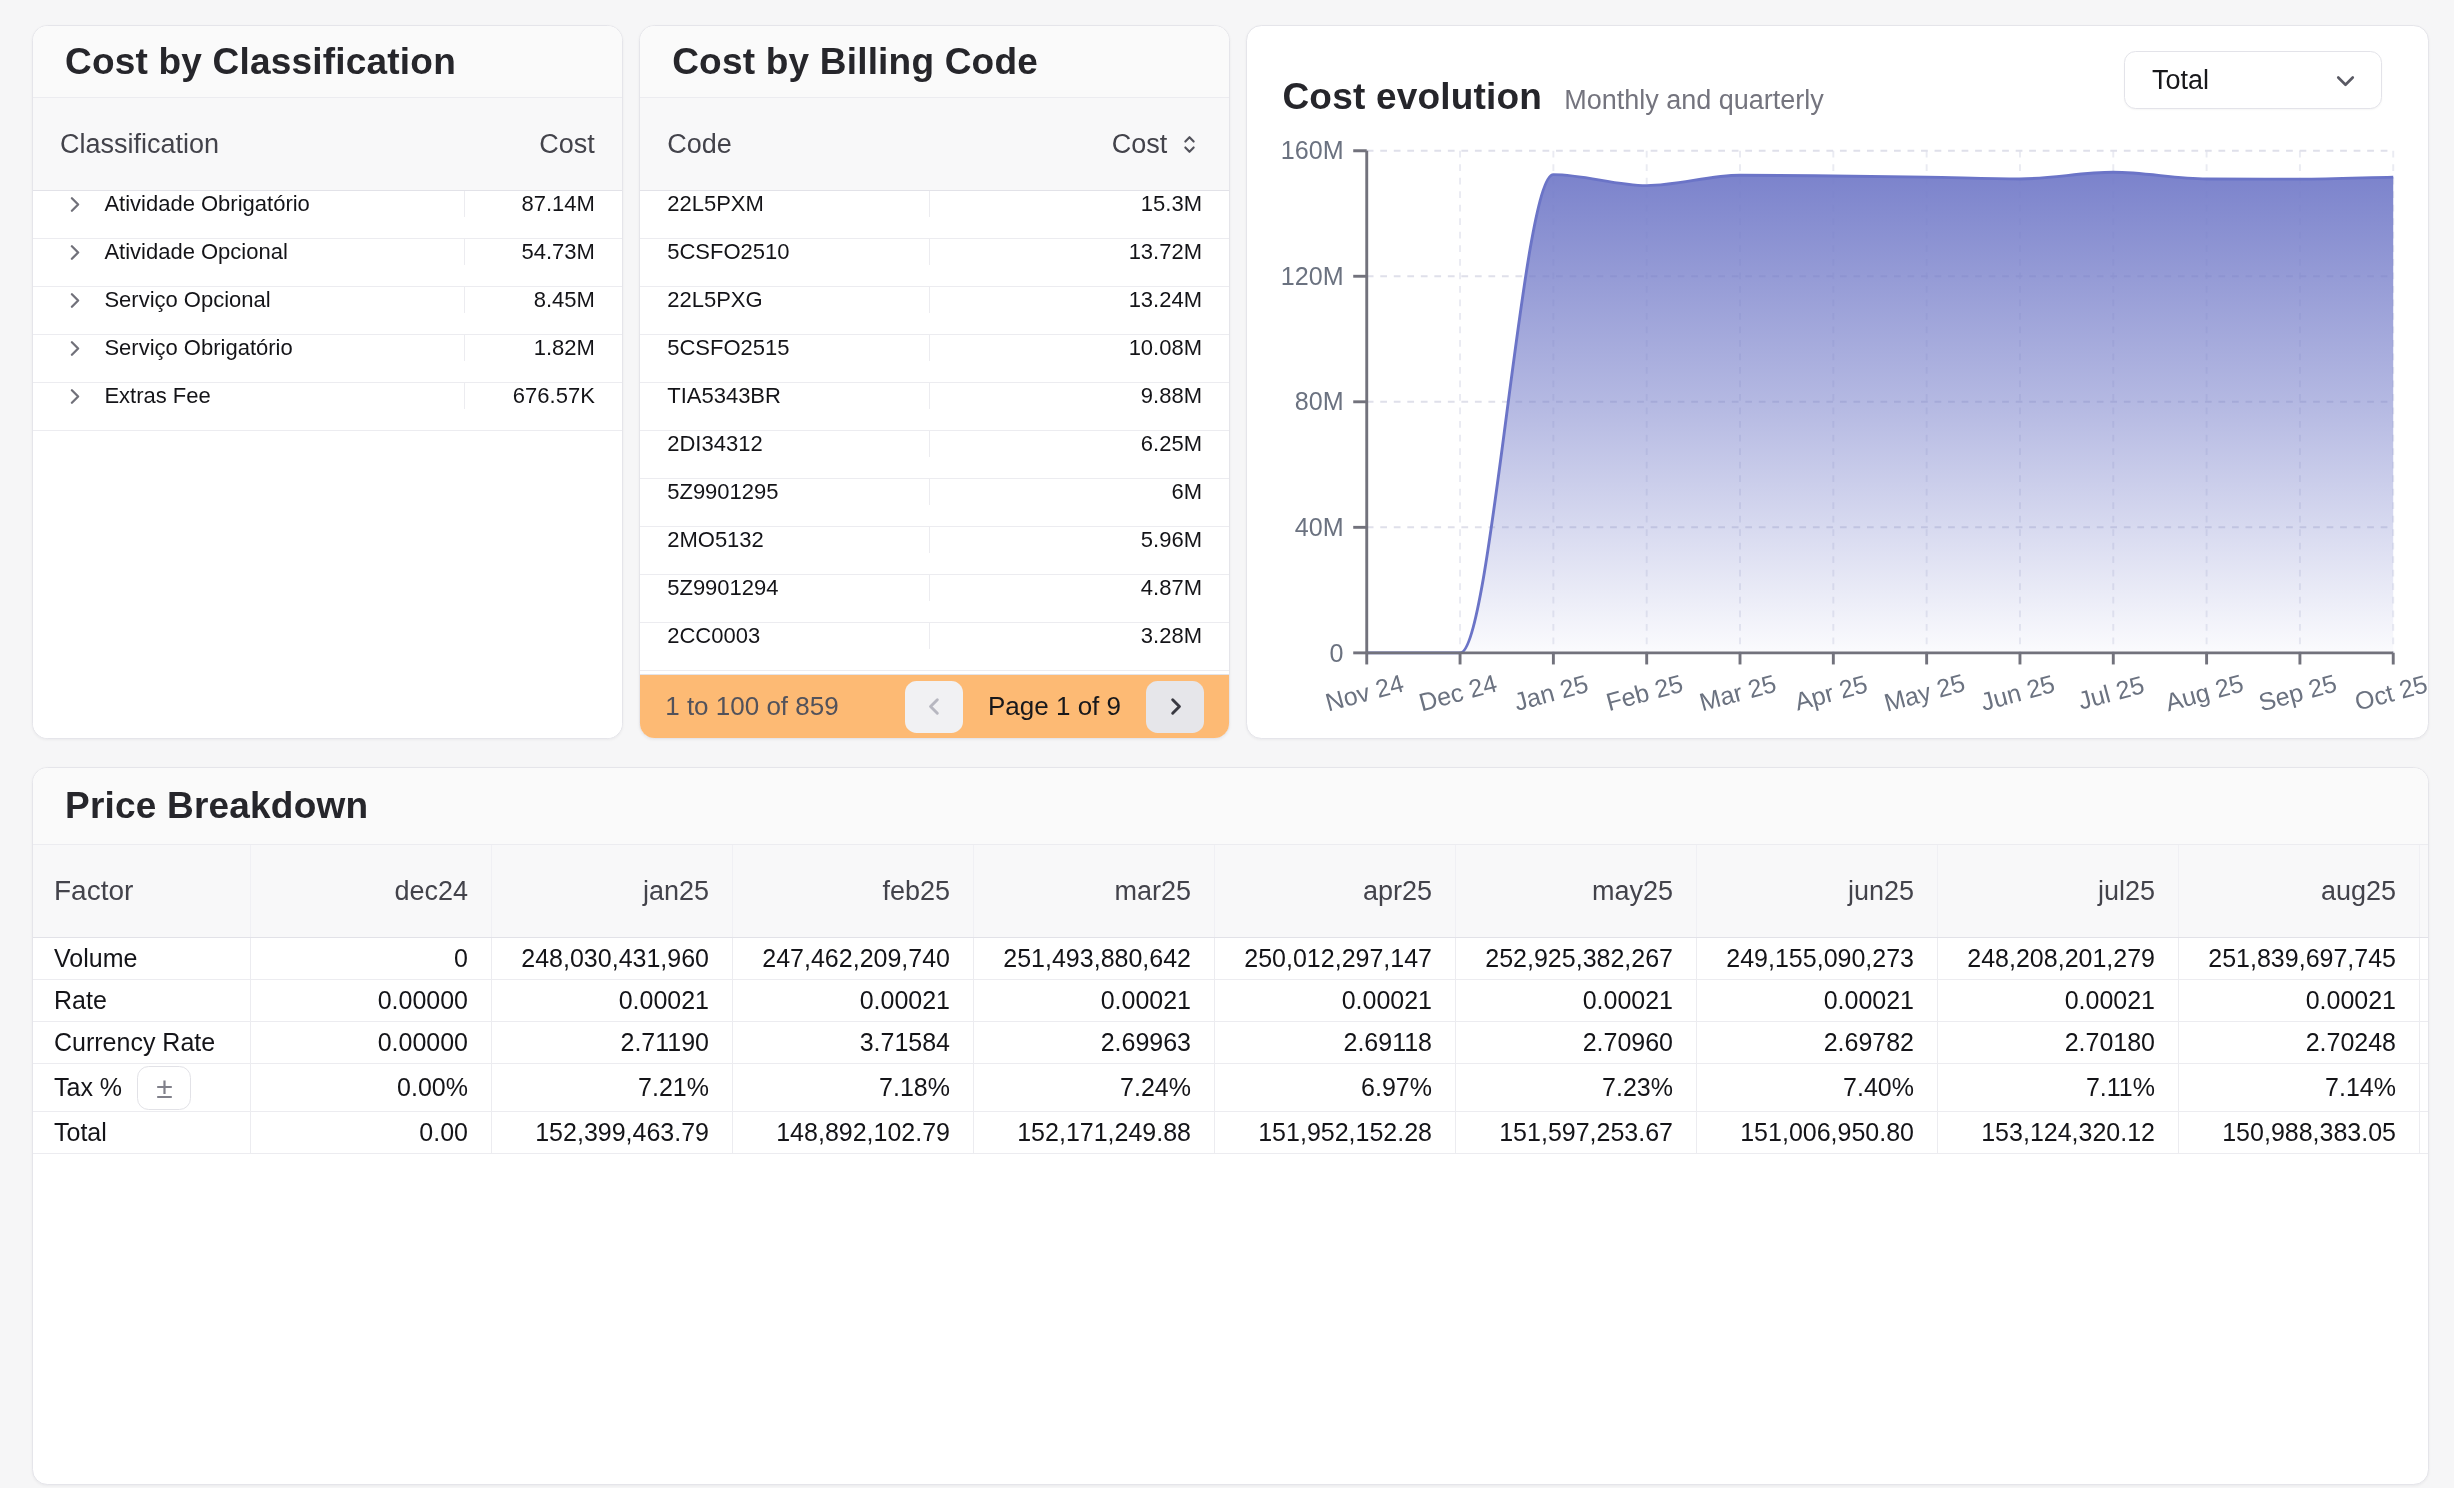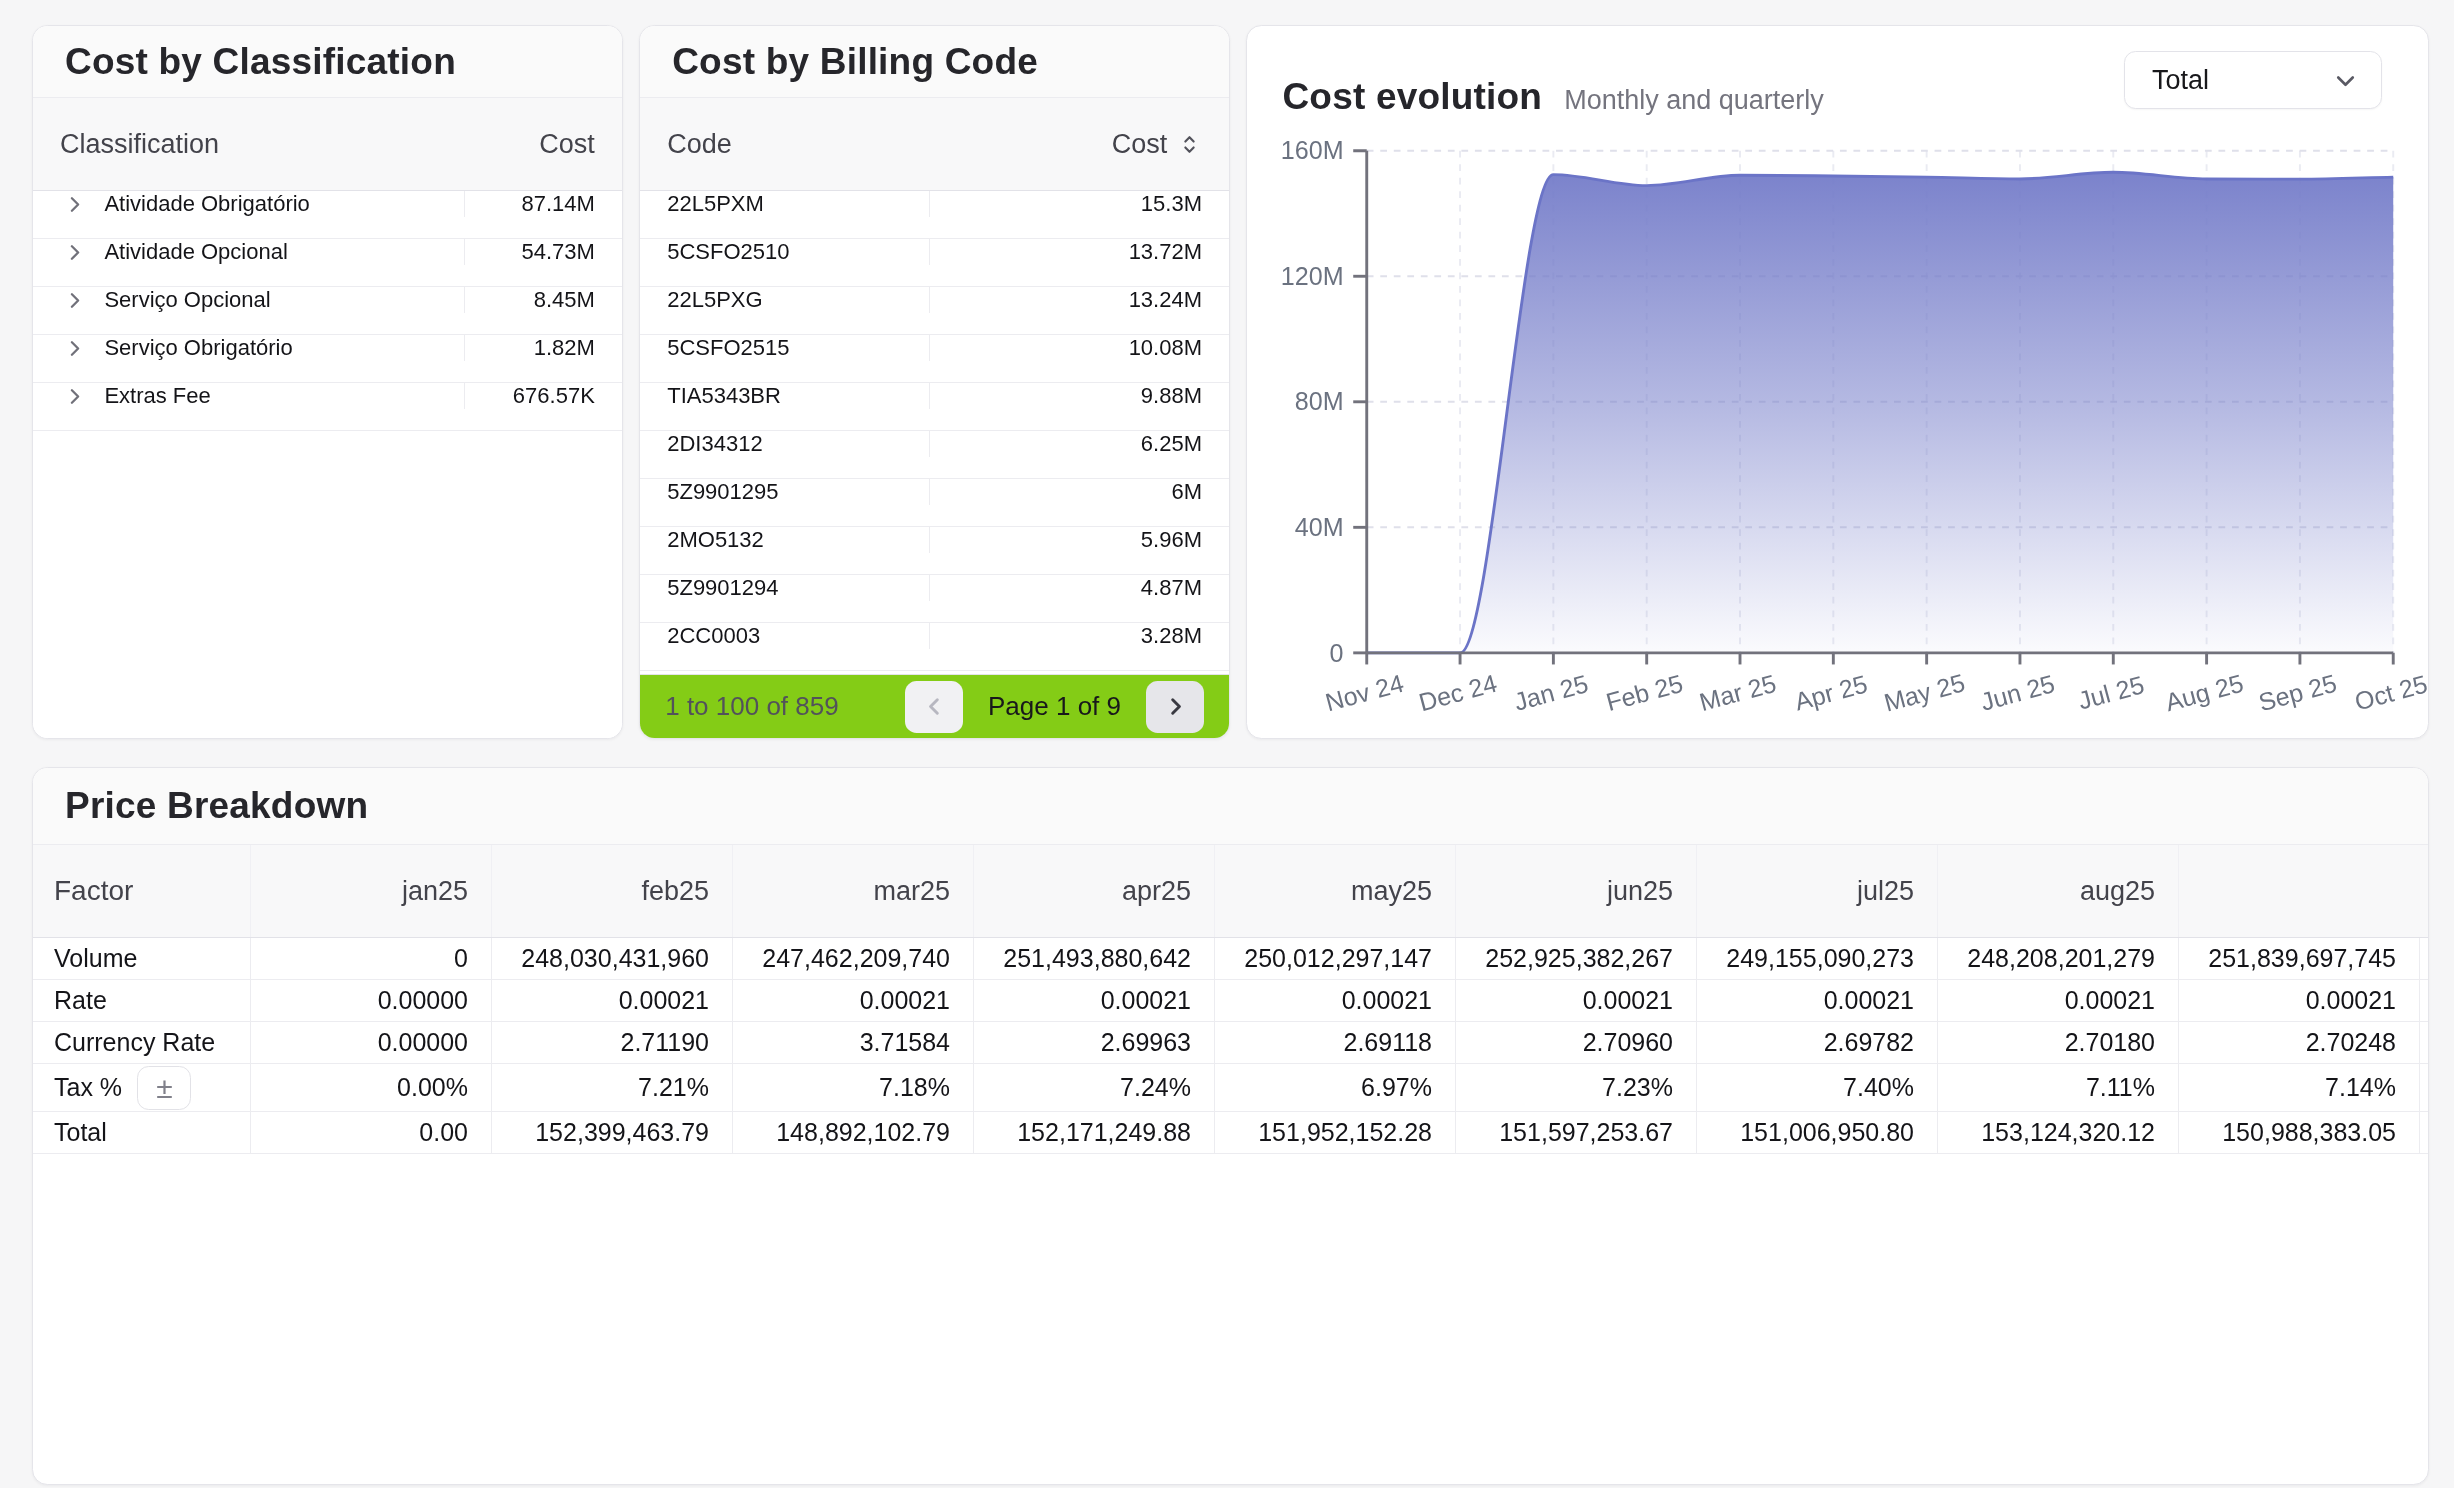--- a/index.html
+++ b/index.html
@@ -47,21 +47,21 @@
   .tbody { flex:1 1 auto; overflow:hidden; background:#fff; }
 
   .trow { height:48px; display:flex; border-bottom:1px solid #ececf0; font-size:22px; align-items:flex-start; }
   .cell-name { display:flex; align-items:center; gap:17.4px; border-right:1px solid #ececf0; overflow:hidden; white-space:nowrap; }
   .cls .cell-name { flex:0 0 432px; padding-left:29px; }
   .bil .cell-name { flex:0 0 290px; padding-left:27px; }
   .cell-val { flex:1; display:flex; align-items:center; justify-content:flex-end; padding-right:27px; white-space:nowrap; }
 
   .tfoot {
     flex:0 0 64px; height:64px;
-    background:#84cc16; border-top:1px solid #e3e3e8;
+    background:#fdba74; border-top:1px solid #e3e3e8;
     display:flex; align-items:center; padding:0 25px; gap:25px;
     font-size:26px; color:#52525b;justify-content:center;
   }
   .tfoot .spacer { flex:1; }
   .pg-btn { width:58px; height:52px; border-radius:11.6px; border:none; display:flex; align-items:center; justify-content:center; cursor:pointer; }
   .pg-prev { background:#f1f1f3; color:#b7b7c0; }
   .pg-next { background:#e6e6ea; color:#3a3a42; }
   .pg-label { color:#18181b; }
 
   
@@ -316,20 +316,21 @@
         </svg>
     </section>
   </div>
 
   <section class="panel price-panel">
     <header class="panel-header" style="height:77px;">
       <h2 class="panel-title">Price Breakdown</h2>
     </header>
     <div class="price-grid-head" id="price-head">
       <div class="phcell factor">Factor</div>
+    <div class="phcell">dec24</div>
         <div class="phcell">jan25</div>
         <div class="phcell">feb25</div>
         <div class="phcell">mar25</div>
         <div class="phcell">apr25</div>
         <div class="phcell">may25</div>
         <div class="phcell">jun25</div>
         <div class="phcell">jul25</div>
         <div class="phcell">aug25</div>
         <div class="phcell"></div>
       </div>

